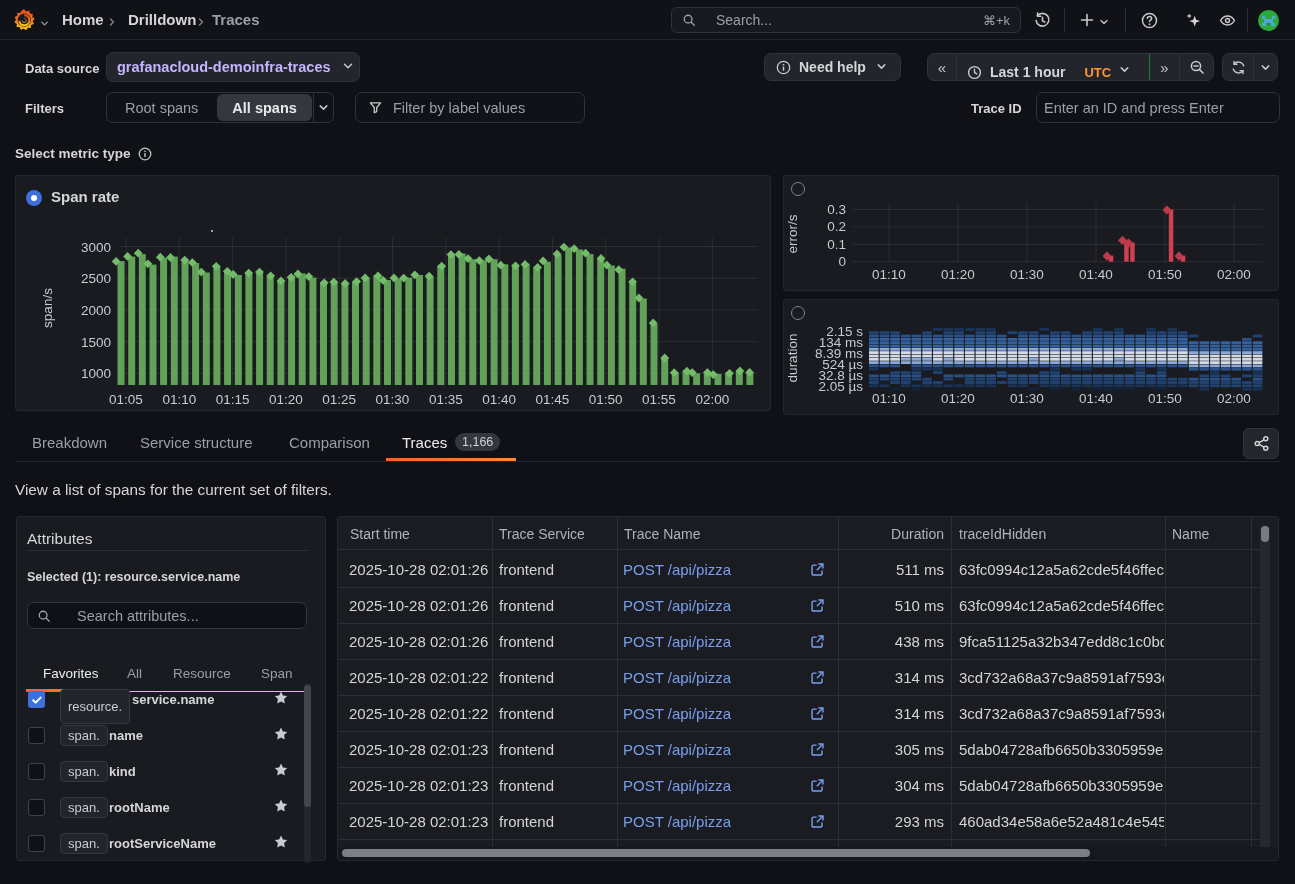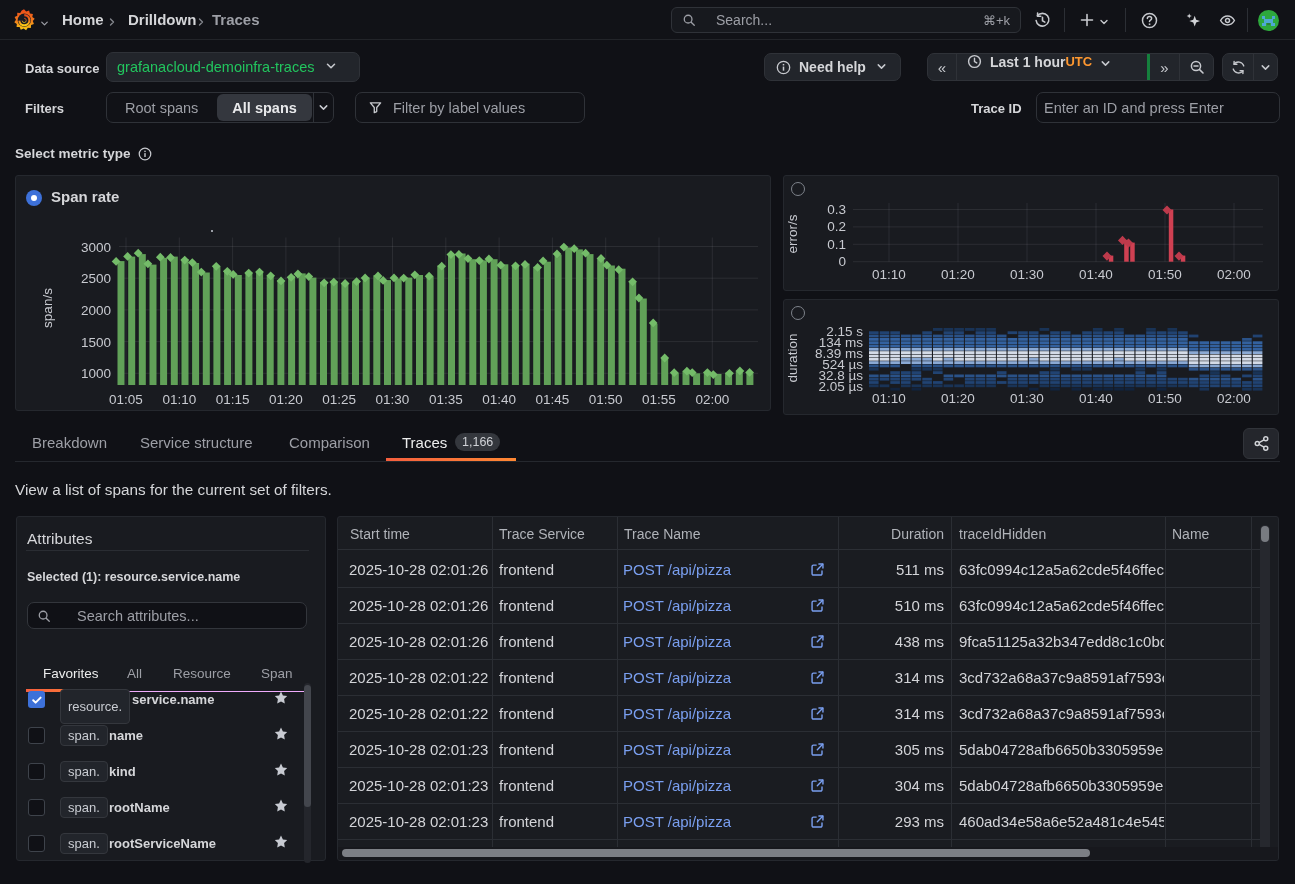--- a/index.html
+++ b/index.html
@@ -80,45 +80,45 @@
           <rect x="14" y="6" width="3" height="3"></rect>
           <rect x="6" y="9" width="9" height="4"></rect>
           <rect x="4" y="13" width="4" height="3"></rect>
           <rect x="13" y="13" width="4" height="3"></rect>
           <rect x="9" y="13" width="3" height="2" fill="#2b7f3a"></rect>
         </g>
       </svg></div>
 </div>
 <div class="abs pri" style="left:25px;top:61px;font-size:13px;font-weight:700">Data source</div>
 <div class="btn abs" style="left:106px;top:52px;width:254px;height:30px;padding:0 10px;white-space:nowrap;border-radius:7px">
-<span style="font-size:14.5px;font-weight:400;color:#22c55e;white-space:nowrap">grafanacloud-demoinfra-traces</span>
+<span style="font-size:14.5px;font-weight:700;color:#c4b5fd;white-space:nowrap">grafanacloud-demoinfra-traces</span>
 <span style="margin-left:10px;margin-top:2px"><svg width="14" height="14" viewBox="0 0 16 16" fill="none">
         <path d="M4 6l4 4 4-4" stroke="#c7c9ce" stroke-width="1.8" stroke-linecap="round" stroke-linejoin="round"></path>
       </svg></span>
   </div>
 <div class="btn abs" style="left:764px;top:53px;width:137px;height:28px;padding:0 11px;border-radius:7px">
 <svg width="15" height="15" viewBox="0 0 16 16" fill="none">
       <circle cx="8" cy="8" r="6.6" stroke="#c7c9ce" stroke-width="1.4"></circle>
       <rect x="7.2" y="7" width="1.6" height="4.4" fill="#c7c9ce"></rect>
       <rect x="7.2" y="4.2" width="1.6" height="1.6" fill="#c7c9ce"></rect>
     </svg>
     <span style="margin-left:8px;font-size:14px;font-weight:700">Need help</span>
     <span style="margin-left:9px;margin-top:2px"><svg width="13" height="13" viewBox="0 0 16 16" fill="none">
         <path d="M4 6l4 4 4-4" stroke="#c7c9ce" stroke-width="1.8" stroke-linecap="round" stroke-linejoin="round"></path>
       </svg></span>
   </div>
 <div class="abs" style="left:927px;top:53px;width:287px;height:28px;display:flex;background:#22252b;border:1px solid #2f3238;border-radius:7px;color:#d5d6d9;align-items:stretch">
 <div style="width:29px;display:flex;align-items:center;justify-content:center;border-right:1px solid #2f3238;font-size:15px;color:#c7c9ce">«</div>
-<div style="flex:1;display:flex;align-items:flex-start;padding:0 10px;border-right:3px solid #15803d">
+<div style="flex:1;display:flex;align-items:flex-end;padding:0 10px;border-right:1px solid #15803d">
       <svg width="15" height="15" viewBox="0 0 16 16" fill="none">
         <circle cx="8" cy="8" r="6.3" stroke="#c7c9ce" stroke-width="1.5"></circle>
         <path d="M8 4.6V8l2.4 1.5" stroke="#c7c9ce" stroke-width="1.5" stroke-linecap="round"></path>
       </svg>
       <span style="margin-left:8px;font-size:14px;font-weight:700">Last 1 hour</span>
-      <span style="margin-left:0;font-size:13px;font-weight:700;color:#ff9830">UTC</span>
+      <span style="margin-left:19px;font-size:13px;font-weight:700;color:#ff9830">UTC</span>
       <span style="margin-left:7px;margin-top:2px"><svg width="13" height="13" viewBox="0 0 16 16" fill="none">
           <path d="M4 6l4 4 4-4" stroke="#c7c9ce" stroke-width="1.8" stroke-linecap="round" stroke-linejoin="round"></path>
         </svg></span>
     </div>
 <div style="width:30px;display:flex;align-items:center;justify-content:center;border-right:1px solid #2f3238;font-size:15px;color:#c7c9ce">»</div>
 <div style="width:33px;display:flex;align-items:center;justify-content:center">
       <svg width="16" height="16" viewBox="0 0 16 16" fill="none">
         <circle cx="7" cy="7" r="4.6" stroke="#c7c9ce" stroke-width="1.5"></circle>
         <path d="M5 7h4" stroke="#c7c9ce" stroke-width="1.5" stroke-linecap="round"></path>
         <path d="M10.6 10.6L14 14" stroke="#c7c9ce" stroke-width="1.6" stroke-linecap="round"></path>

